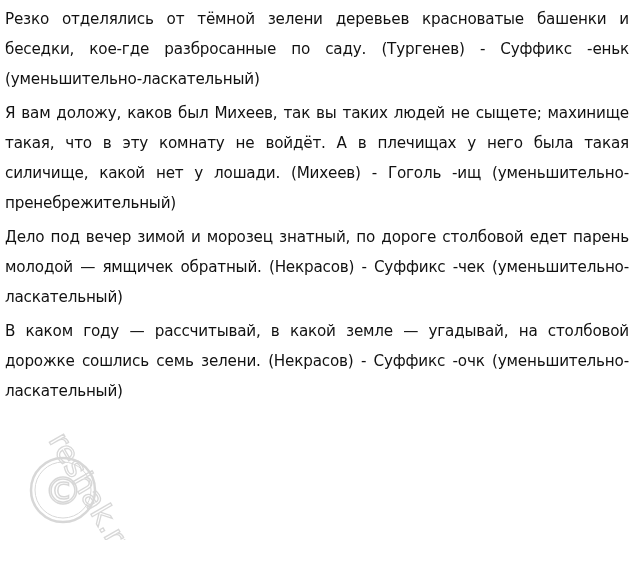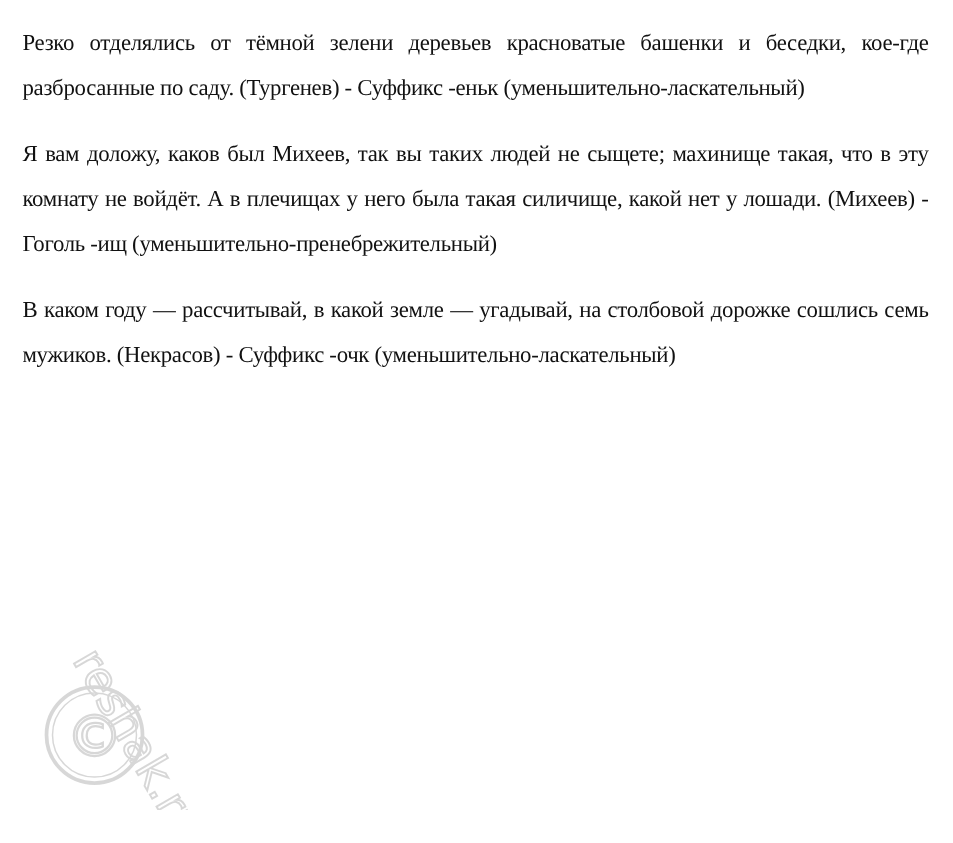--- a/index.html
+++ b/index.html
@@ -18,24 +18,23 @@
       left: 1px;
       top: 0;
       width: 632px;
       font-family: "DejaVu Sans", sans-serif;
       font-size: 15.2px;
       line-height: 30px;
       color: #111111;
       letter-spacing: -0.2px;
     }
     .para {
-      margin: 14px;
+      margin: 4px;
       text-align: justify;
       text-align-last: left;
-      font-family: Liberation Serif, serif;
     }
     .watermark {
       position: absolute;
       left: 8px;
       top: 380px;
       width: 160px;
       height: 160px;
       pointer-events: none;
       opacity: 0.55;
     }
@@ -52,21 +51,28 @@
     <span>(уменьшительно-ласкательный)</span>
   </p>
   <p class="para">
     <span>Я вам доложу, каков был Михеев, так вы таких людей не сыщете; махинище такая, что в эту комнату не войдёт. А в плечищах у него была такая силичище, какой нет у лошади.</span>
     <span>(Михеев)</span>
     <span>-</span>
     <span>Гоголь -ищ</span>
     <span>(уменьшительно-пренебрежительный)</span>
   </p>
   <p class="para">
-    <span>В каком году — рассчитывай, в какой земле — угадывай, на столбовой дорожке сошлись семь мужиков.</span>
+    <span>Дело под вечер зимой и морозец знатный, по дороге столбовой едет парень молодой — ямщичек обратный.</span>
+    <span>(Некрасов)</span>
+    <span>-</span>
+    <span>Суффикс -чек</span>
+    <span>(уменьшительно-ласкательный)</span>
+  </p>
+  <p class="para">
+    <span>В каком году — рассчитывай, в какой земле — угадывай, на столбовой дорожке сошлись семь зелени.</span>
     <span>(Некрасов)</span>
     <span>-</span>
     <span>Суффикс -очк</span>
     <span>(уменьшительно-ласкательный)</span>
   </p>
 </div>
 
 <div class="watermark">
   <svg width="160" height="160" viewBox="0 0 160 160">
     <circle cx="55" cy="110" r="32" fill="none" stroke="#b8b8b8" stroke-width="2.5"></circle>

